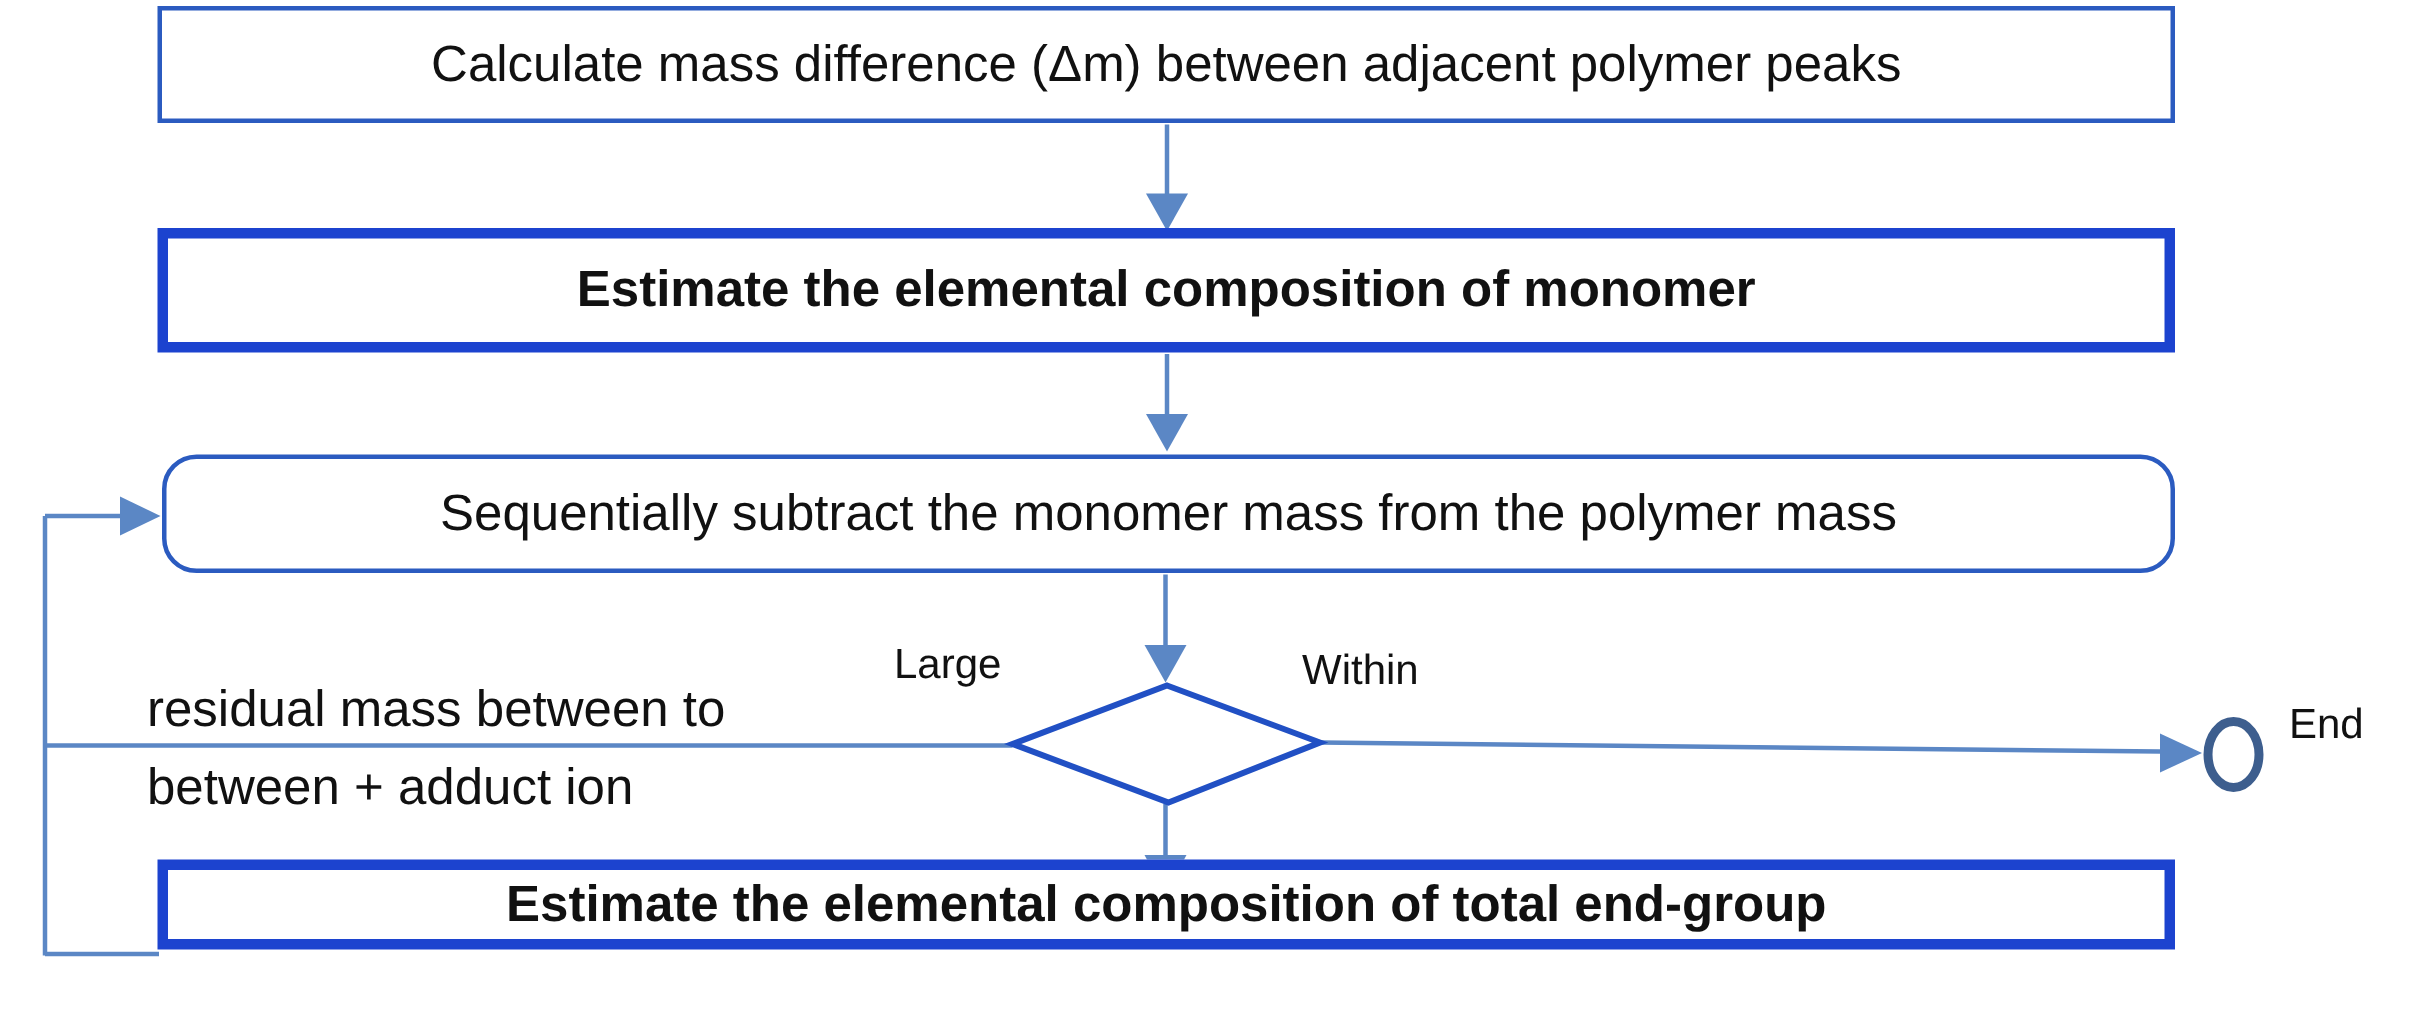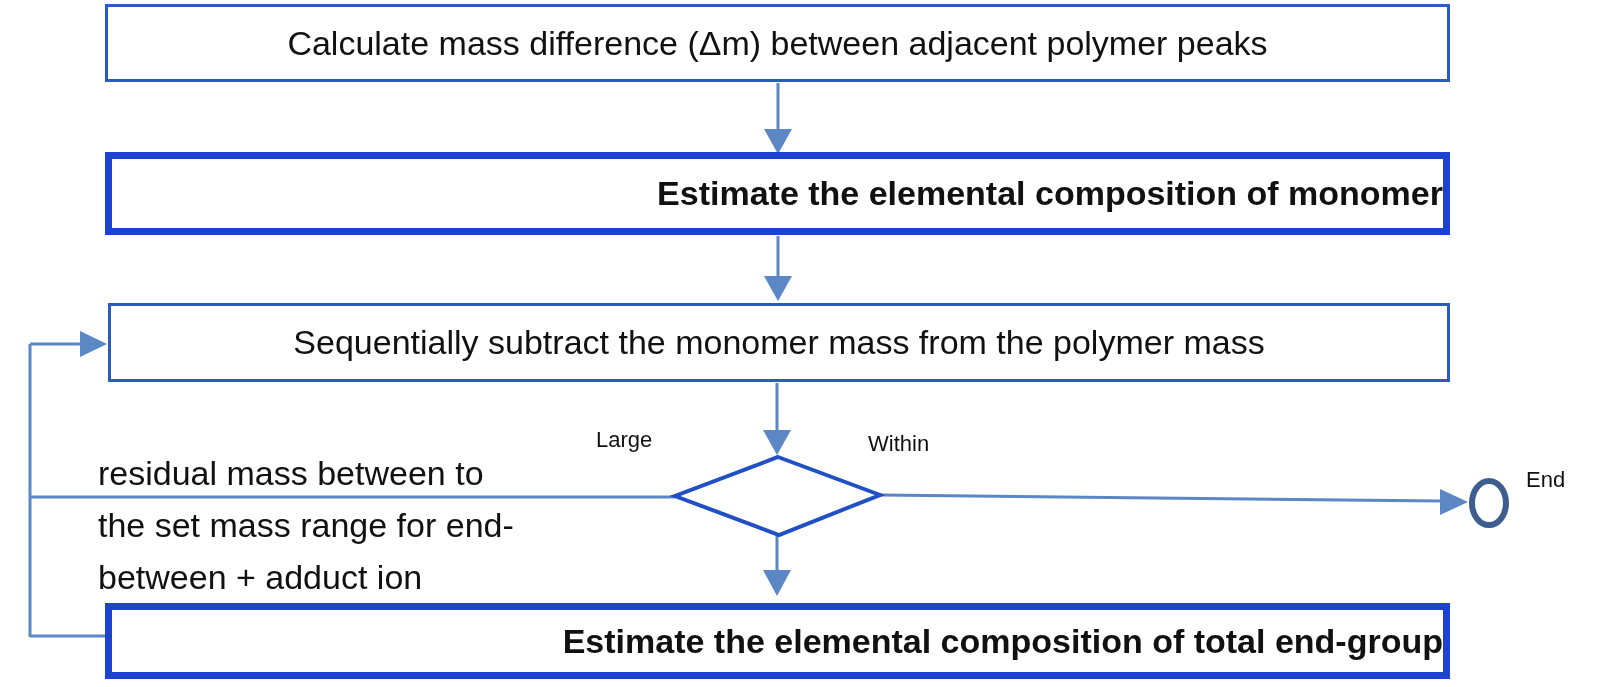--- a/index.html
+++ b/index.html
@@ -24,29 +24,28 @@
     box-sizing:border-box;
     background:#ffffff;
     display:flex;align-items:center;justify-content:center;
     text-align:center;
     font-size:34px;
     border:3px solid var(--thin_border,#2b5bc0);
   }
   .box.emphasis{
     border:7px solid var(--thick_border,#1c43cf);
     font-weight:bold;
-    justify-content:flex-end;
   }
   .box-1{left:85px;top:4px;width:1345px;height:78px;}
   .box-2{left:85px;top:152px;width:1345px;height:83px;}
-  .box-3{left:88px;top:303px;width:1342px;height:79px;}
-  .box-4{left:85px;top:603px;width:1345px;height:76px;}
+  .box-3{left:88px;top:303px;width:1342px;height:79px;border-radius:23px;}
+  .box-4{left:85px;top:573px;width:1345px;height:60px;}
   .lbl{
     position:absolute;
-    font-size:22px;
+    font-size:28px;
     white-space:nowrap;
     line-height:1.1;
   }
   .lbl-large{left:576px;top:428px;}
   .lbl-small{left:848px;top:432px;}
   .lbl-within{left:777px;top:534px;}
   .lbl-end{left:1506px;top:468px;text-align:right;}
   .note{
     position:absolute;
     left:78px;top:447px;
@@ -102,17 +101,16 @@
   <div class="box box-4 emphasis">
     <span>Estimate the elemental composition of total end-group</span>
   </div>
 
   <div class="lbl lbl-large">Large</div>
   <div class="lbl lbl-small">Within</div>
   <div class="lbl lbl-end">End</div>
 
   <div class="note">
     <span>residual mass between to</span>
-    <span>the set mass range for end-</span>
     <span>between + adduct ion</span>
   </div>
 
 </div>
 
 </body></html>

